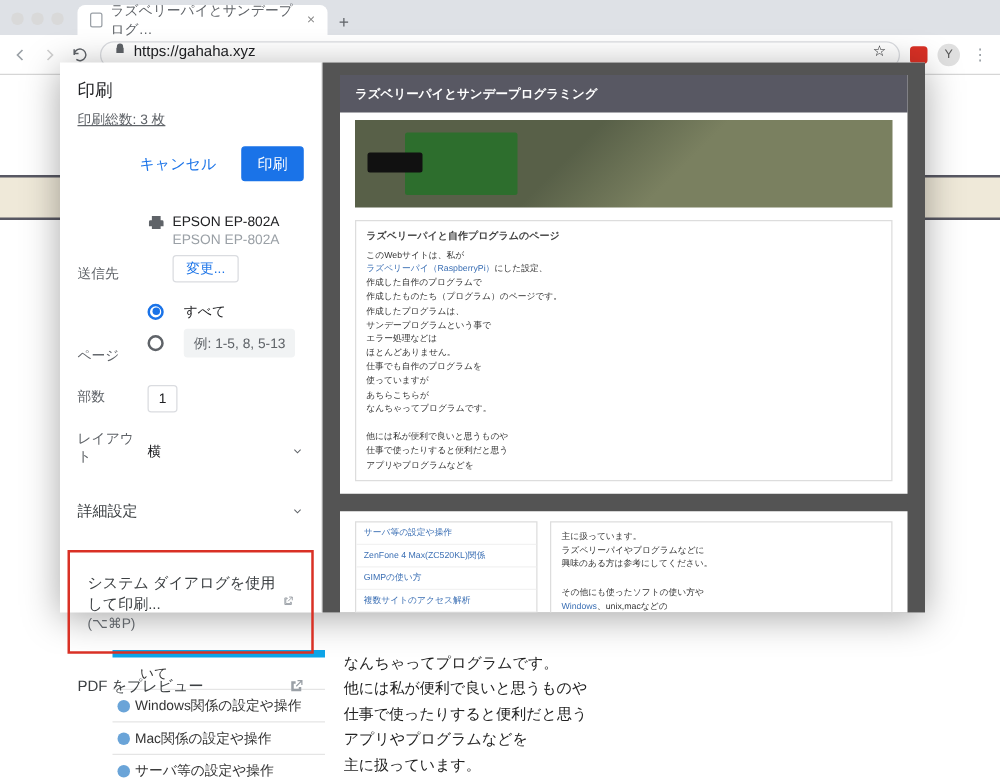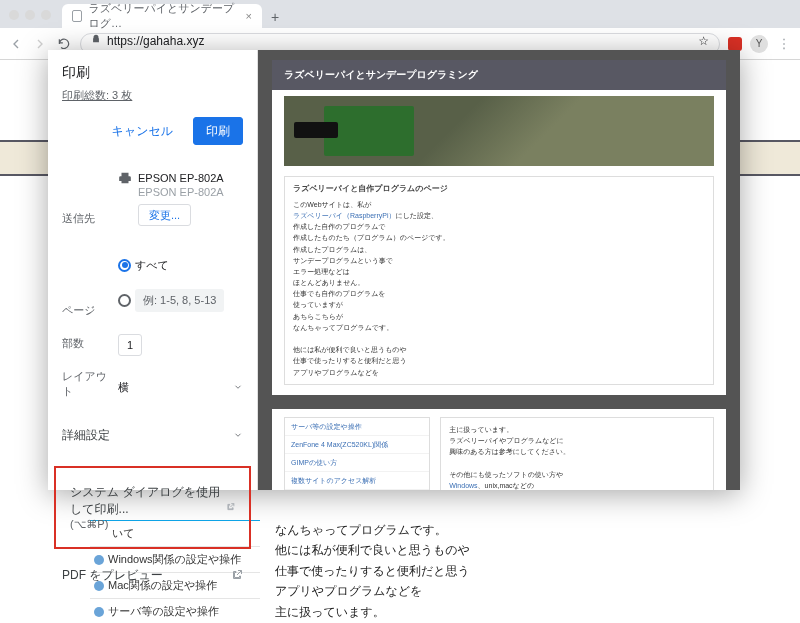--- a/index.html
+++ b/index.html
@@ -37,21 +37,21 @@
   .dlg-title { font-size:14px; font-weight:500; color:#202124; margin-bottom:6px;}
   .sheets { color:#5f6368; font-size:11px; margin-bottom:14px;text-decoration:underline; }
   .btn-row { display:flex; gap:8px; justify-content:flex-end; margin-bottom:18px;}
   .btn { height:28px; padding: 0 12px; border-radius:3px; border:1px solid #dadce0; background:#fff; font-size:12px; display:inline-flex; align-items:center; }
   .btn.primary { background:#1a73e8; color:#fff; border-color:#1a73e8; }
   .btn.link { color:#1a73e8; border:none;}
   .opt-row { display:flex; align-items:flex-end; padding: 8px 0; }
   .opt-row .label { width:56px; color:#5f6368; font-size:11px; padding-top:2px; flex-shrink:0;}
   .opt-row .value { flex:1; font-size:11px; color:#202124; }
   .select-like { display:flex; align-items:center; justify-content:space-between; width:100%; padding:4px 0; color:#3c4043;}
-  .radio-item { display:flex; align-items:center; gap:4px; margin-bottom:6px;margin-top:16px;}
+  .radio-item { display:flex; align-items:center; gap:16px; margin-bottom:6px;}
   .radio { width:13px; height:13px; border:2px solid #5f6368; border-radius:50%; display:inline-flex; align-items:center; justify-content:center;}
   .radio.selected { border-color:#1a73e8;}
   .radio.selected::after{ content:""; width:6px; height:6px; background:#1a73e8; border-radius:50%;}
   .example-box { background:#f1f3f4; padding:4px 8px; border-radius:3px; color:#5f6368; font-size:11px;}
   .count-box { width:46px; padding:4px 8px; border:1px solid #dadce0; border-radius:3px; }
   .small-btn { border:1px solid #dadce0; padding:3px 10px; font-size:11px; color:#1a73e8; border-radius:3px; background:#fff; display:inline-block; margin-top:4px;}
   .printer-name { font-size:11px; line-height:1.3; }
 
   .sep { height:1px; background:#e0e0e0; margin:4px 0;}
   .accordion { display:flex; align-items:center; justify-content:space-between; padding:12px 14px; font-size:12px;}
@@ -120,21 +120,21 @@
   <span class="ext" style="background:#d93025"></span>
   <span class="avatar">
       <span>Y</span>
     </span>
   <span class="nav-btn">⋮</span>
 </div>
 
 <div class="page-behind">
   <div class="behind-band"></div>
   <div class="behind-sidebar">
-    <div class="row" style="border-top:1px solid #0ea5e9; padding-left:22px;">
+    <div class="row" style="border-top:6px solid #0ea5e9; padding-left:22px;">
         <span>いて</span>
       </div>
     <div class="row">
         <span class="bullet"></span>
         <span>Windows関係の設定や操作</span>
       </div>
     <div class="row">
         <span class="bullet"></span>
         <span>Mac関係の設定や操作</span>
       </div>

